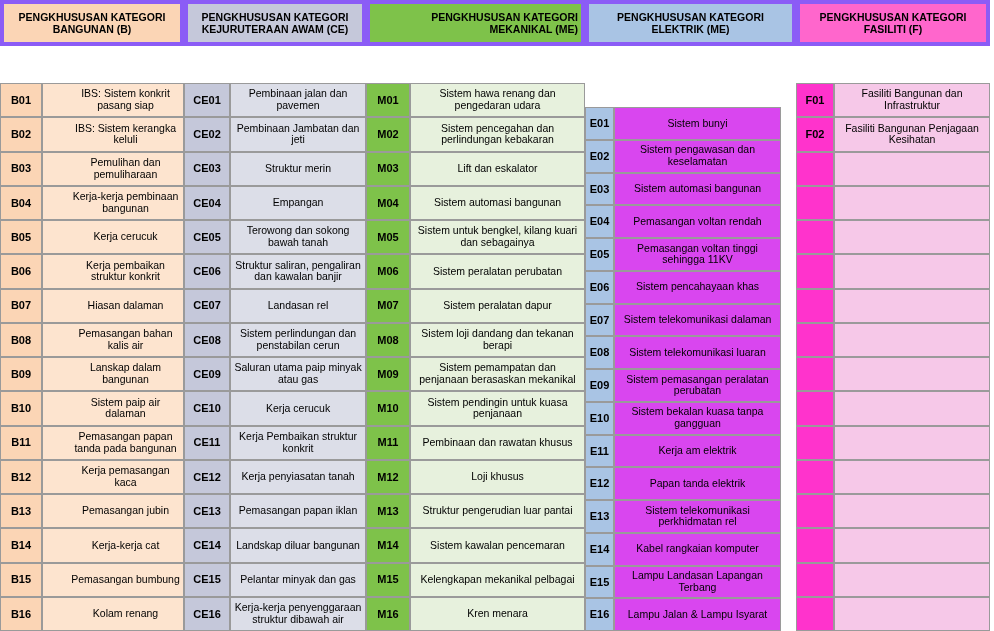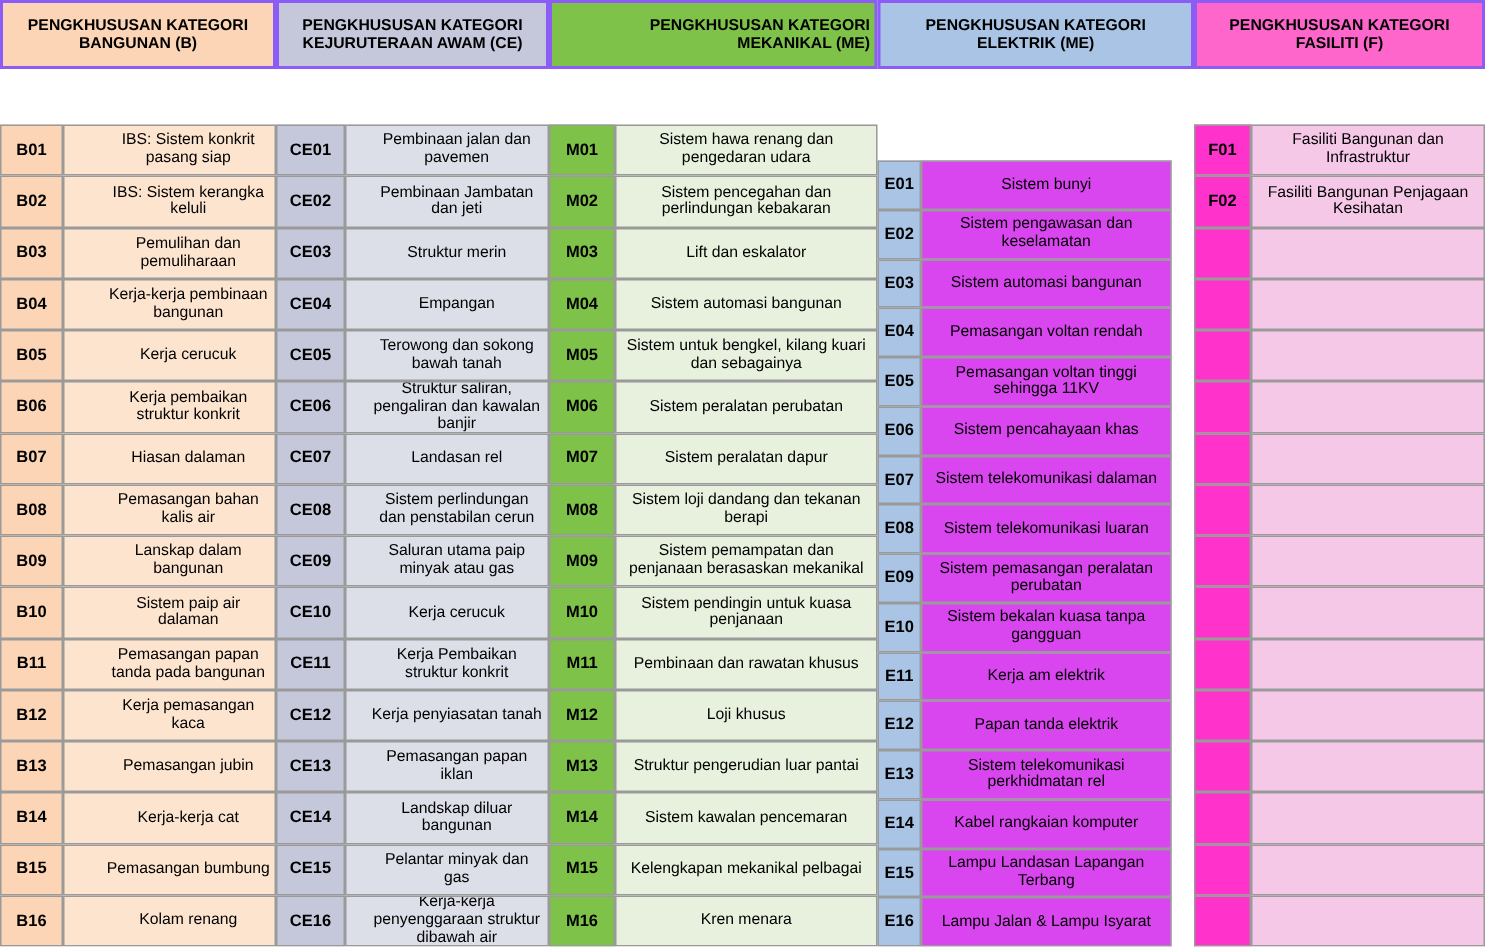--- a/index.html
+++ b/index.html
@@ -25,21 +25,21 @@
     flex-direction: column;
     box-sizing: border-box;
   }
   .group-header {
     font-weight: bold;
     font-size: 10.5px;
     text-align: center;
     line-height: 1.18;
     padding: 4px 3px;
     box-sizing: border-box;
-    border: 2px solid #8b5cf6;
+    border: 4px solid #8b5cf6;
     display: flex;
     align-items: center;
     justify-content: center;
     height: 46px;
   }
   .rows {
     display: flex;
     flex-direction: column;
     flex: 1 1 auto;
     margin-top: 37px;
@@ -70,21 +70,21 @@
   
   .g-b { width: 184px; }
   .g-b .group-header { background: #fbd5b5; color: #000; }
   .g-b .code { background: #fbd5b5; width: 42px; }
   .g-b .desc { background: #fde4cf; width: 142px; padding-left: 28px; }
 
   
   .g-ce { width: 182px; }
   .g-ce .group-header { background: #c5c8da; color: #000; }
   .g-ce .code { background: #c5c8da; width: 47px; }
-  .g-ce .desc { background: #dcdee8; width: 139px; padding-left: 16px; }
+  .g-ce .desc { background: #dcdee8; width: 139px; }
 
   
   .g-m { width: 219px; }
   .g-m .group-header { background: #7ec24a; color: #000; text-align: right; }
   .g-m .code { background: #7ec24a; width: 44px; }
   .g-m .desc { background: #e7f1dd; width: 175px; }
 
   
   .g-e { width: 211px; gap: 24px; }
   .g-e .group-header { background: #a9c4e4; color: #000; }

